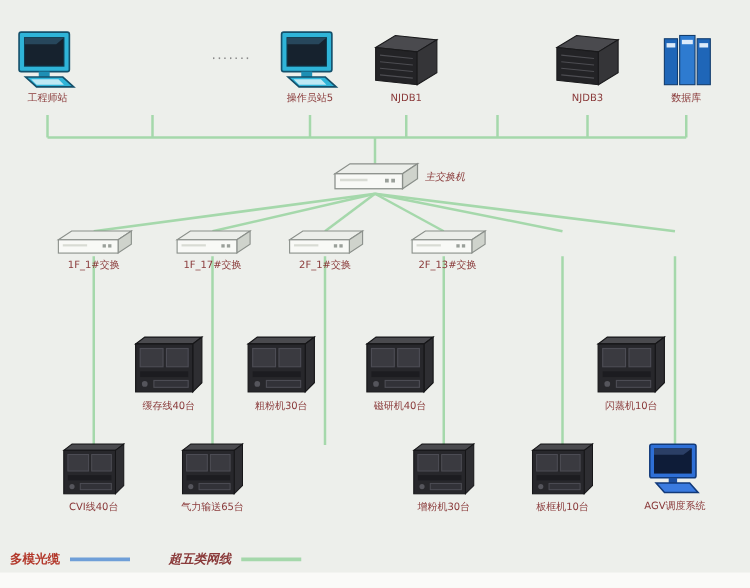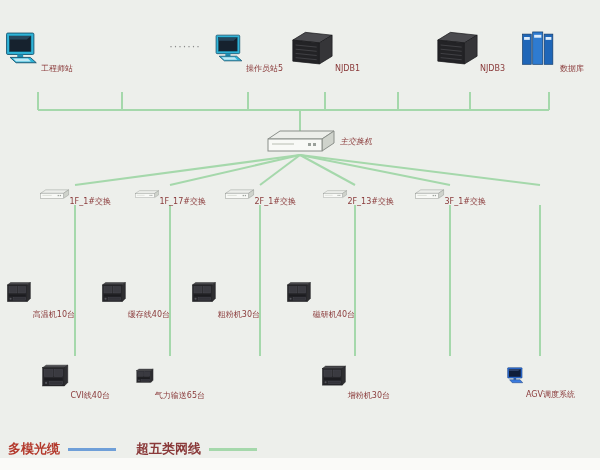--- a/index.html
+++ b/index.html
@@ -1,27 +1,27 @@
 <!DOCTYPE html>
 <html><head>
 <meta charset="utf-8">
 <style>
   html,body{margin:0;padding:0;background:#ffffff;}
   .stage{
     position:relative;width:600px;height:470px;background:#edefeb;overflow:hidden;
     font-family:"DejaVu Sans","Liberation Sans",sans-serif;
   }
   .wires{position:absolute;left:0;top:0;pointer-events:none;}
-  .node{position:absolute;display:flex;align-items:flex-end;}
+  .node{position:absolute;display:flex;flex-direction:column;align-items:center;}
   .lbl{font-size:8px;color:#8a3a3a;text-align:center;white-space:nowrap;margin-top:1px;line-height:1.15;}
   .dots{position:absolute;left:152px;top:40px;width:66px;text-align:center;font-size:11px;color:#8a8a8a;letter-spacing:1px;}
   .mainswitch-lbl{position:absolute;left:340px;top:136px;font-size:8px;color:#8a3a3a;white-space:nowrap;font-style:italic;}
   .legend{position:absolute;left:8px;top:440px;display:flex;align-items:center;gap:8px;}
-  .legend .ltext{font-size:13px;font-weight:bold;color:#b3392c;white-space:nowrap;}
-  .legend .ltext2{color:#8a3a3a;margin-left:12px;}
+  .legend .ltext{font-size:10px;font-weight:bold;color:#b3392c;white-space:nowrap;}
+  .legend .ltext2{color:#8a3a3a;margin-left:23px;font-style:italic;}
   .swatch{display:inline-block;width:48px;height:3px;}
   .bottom-strip{position:absolute;left:0;right:0;bottom:0;height:12px;background:#fafaf8;}
 </style>
 </head>
 <body>
 
 <svg width="0" height="0" style="position:absolute" aria-hidden="true">
   <defs>
     <symbol id="sym-computer" viewBox="0 0 64 56">
       <rect x="6" y="2" width="46" height="36" rx="2" fill="#2fb4d8" stroke="#14506b" stroke-width="1.5"></rect>
@@ -165,69 +165,69 @@
         <use href="#sym-switch"></use>
       </svg>
     <div class="lbl">2F_1#交换</div>
   </div>
   <div class="node" style="left:322px;top:183px;width:72px">
     <svg class="icon" width="64" height="23">
         <use href="#sym-switch"></use>
       </svg>
     <div class="lbl">2F_13#交换</div>
   </div>
-  <div class="node" style="left:414px;top:183px;width:72px">
-    <svg class="icon" width="64" height="23">
-        <use href="#sym-switch"></use>
-      </svg>
-    <div class="lbl">3F_1#交换</div>
-  </div>
-
-  <div class="node" style="left:5px;top:266px;width:70px">
-    <svg class="icon" width="64" height="53">
-        <use href="#sym-machine"></use>
-      </svg>
-    <div class="lbl">高温机10台</div>
-  </div>
+
   <div class="node" style="left:100px;top:266px;width:70px">
     <svg class="icon" width="64" height="53">
         <use href="#sym-machine"></use>
       </svg>
     <div class="lbl">缓存线40台</div>
   </div>
   <div class="node" style="left:190px;top:266px;width:70px">
     <svg class="icon" width="64" height="53">
         <use href="#sym-machine"></use>
       </svg>
     <div class="lbl">粗粉机30台</div>
   </div>
   <div class="node" style="left:285px;top:266px;width:70px">
     <svg class="icon" width="64" height="53">
         <use href="#sym-machine"></use>
       </svg>
     <div class="lbl">磁研机40台</div>
   </div>
+  <div class="node" style="left:470px;top:266px;width:70px">
+    <svg class="icon" width="64" height="53">
+        <use href="#sym-machine"></use>
+      </svg>
+    <div class="lbl">闪蒸机10台</div>
+  </div>
 
   <div class="node" style="left:40px;top:352px;width:70px">
     <svg class="icon" width="58" height="48">
         <use href="#sym-machine"></use>
       </svg>
     <div class="lbl">CVI线40台</div>
   </div>
   <div class="node" style="left:135px;top:352px;width:70px">
     <svg class="icon" width="58" height="48">
         <use href="#sym-machine"></use>
       </svg>
     <div class="lbl">气力输送65台</div>
   </div>
   <div class="node" style="left:320px;top:352px;width:70px">
     <svg class="icon" width="58" height="48">
         <use href="#sym-machine"></use>
       </svg>
     <div class="lbl">增粉机30台</div>
+  </div>
+  <div class="node" style="left:415px;top:352px;width:70px">
+    <svg class="icon" width="58" height="48">
+        <use href="#sym-machine"></use>
+      </svg>
+    <div class="lbl">板框机10台</div>
   </div>
   <div class="node" style="left:505px;top:352px;width:70px">
     <svg class="icon" width="54" height="47">
         <use href="#sym-pc-blue"></use>
       </svg>
     <div class="lbl">AGV调度系统</div>
   </div>
 
   <div class="legend">
     <span class="ltext">多模光缆</span>

